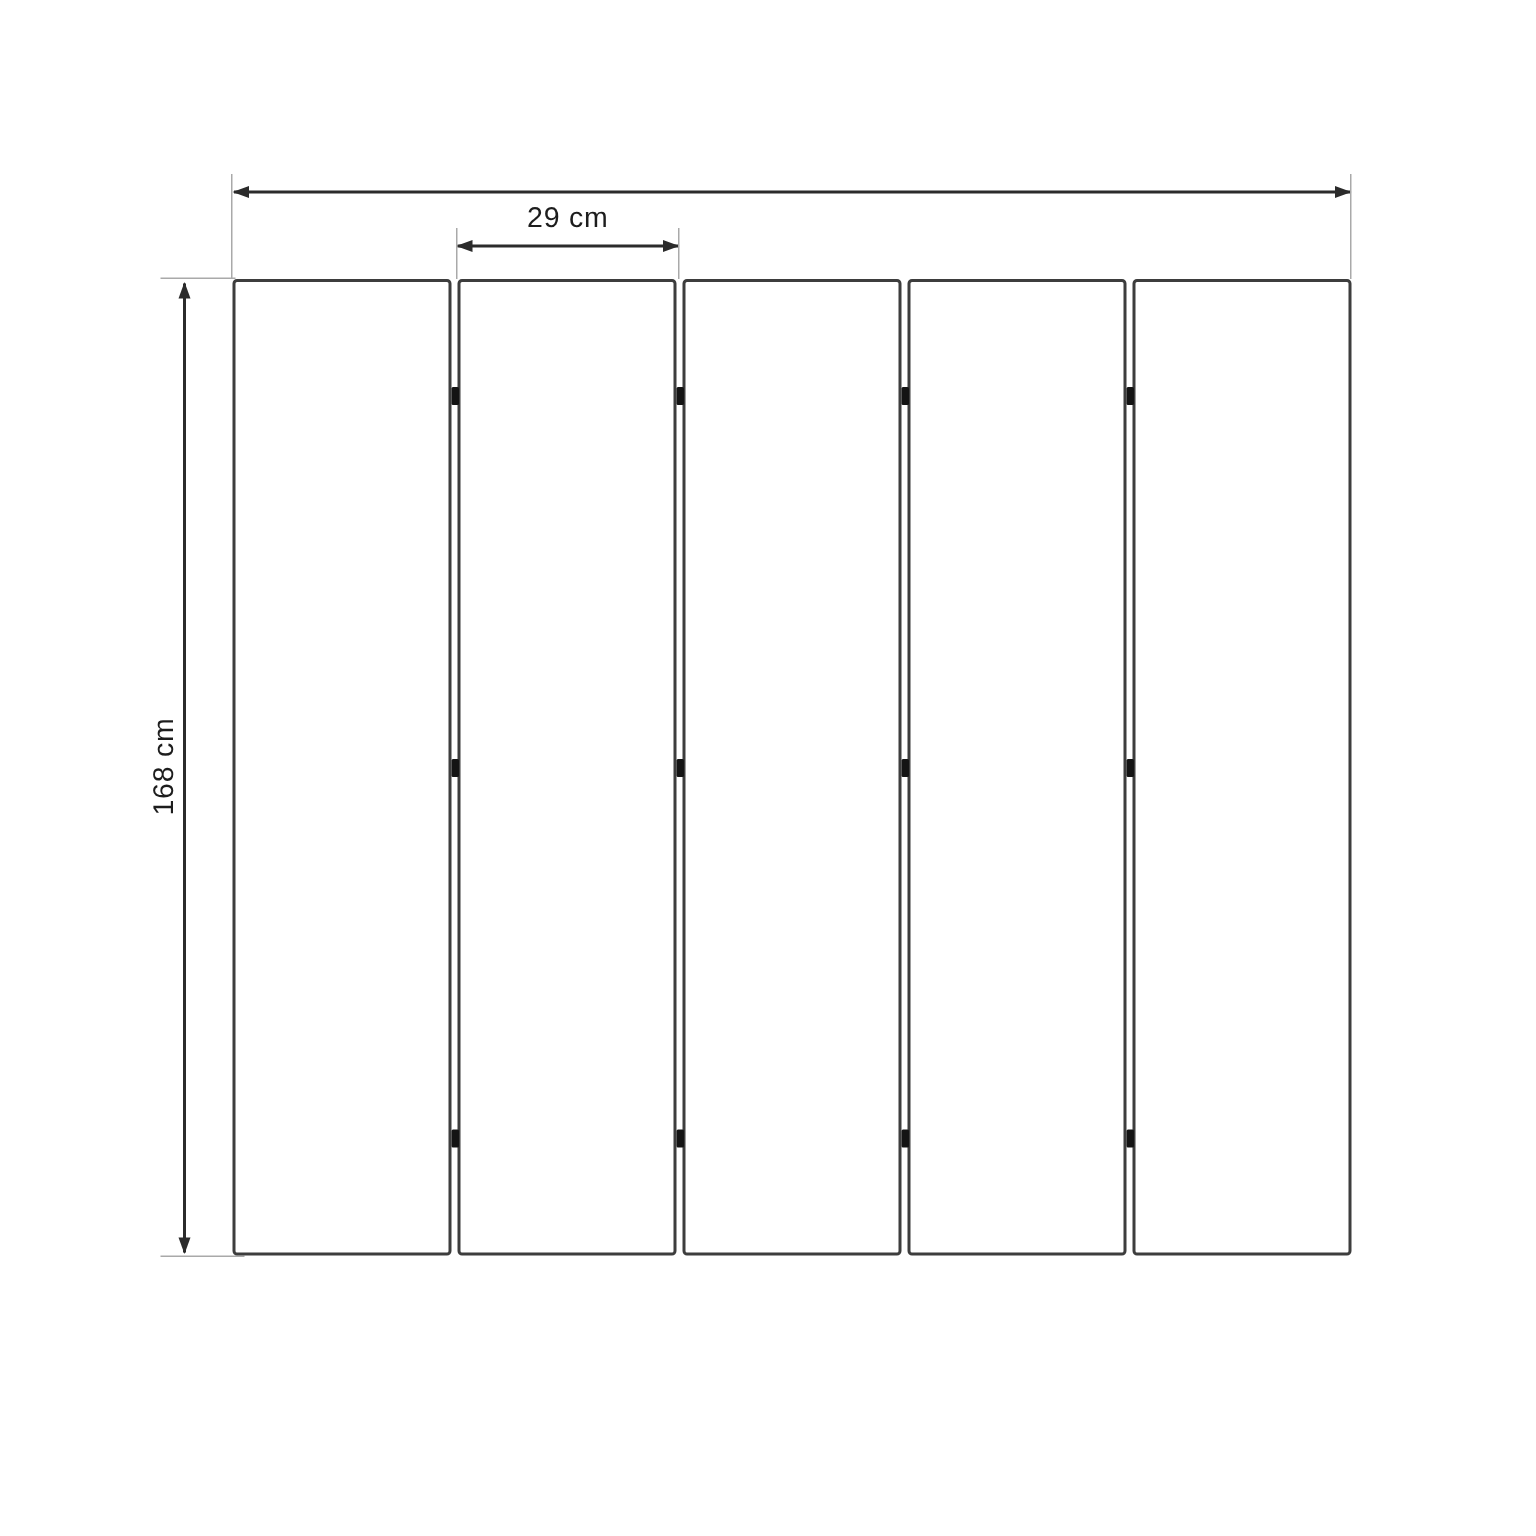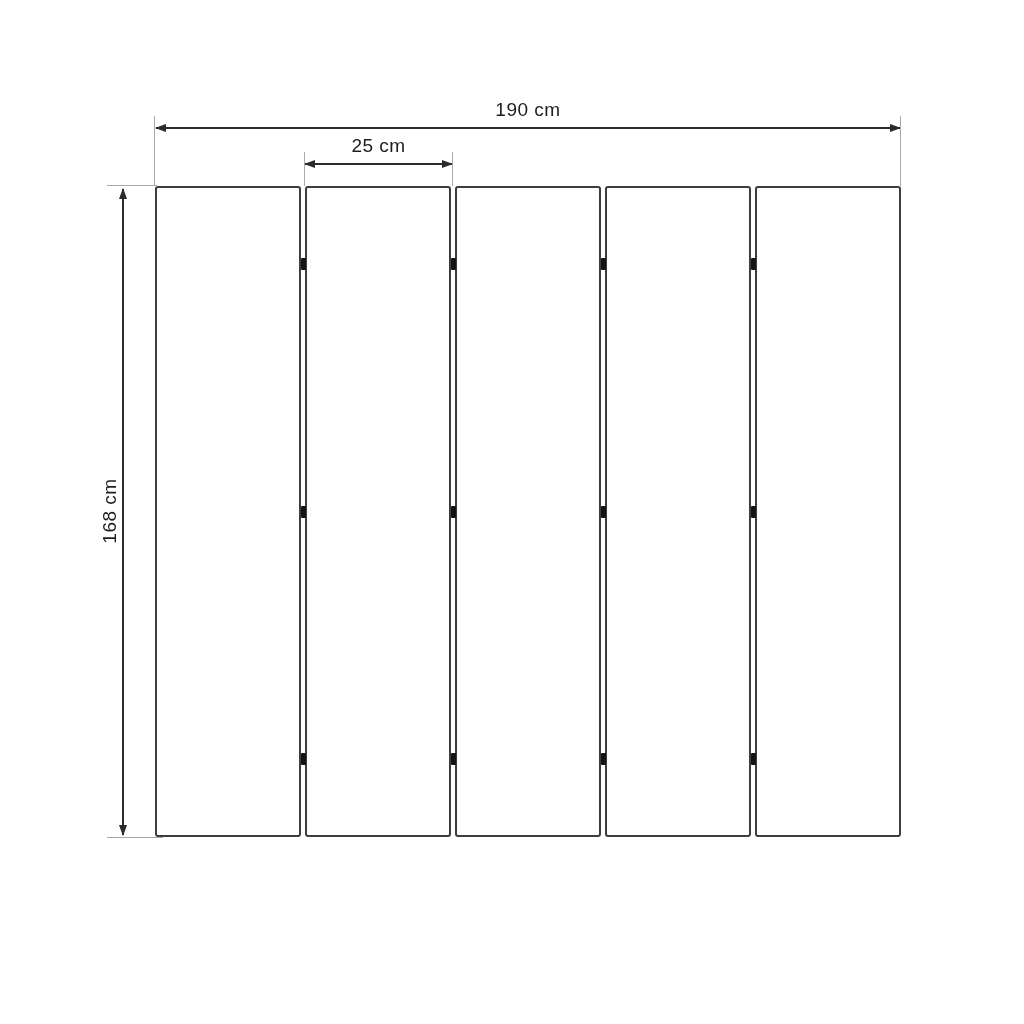--- a/index.html
+++ b/index.html
@@ -94,27 +94,26 @@
   }
   .dim-label.rot {
     transform: rotate(-90deg);
   }
 </style>
 </head>
 <body>
 
 <div class="stage">
 
-  <div class="dim-label" style="left:155px; top:99px; width:746px;">190 cm</div>
   <div class="dim-line h" style="left:156px; top:127px; width:744px;">
     <span class="arr left"></span>
     <span class="arr right"></span>
   </div>
 
-  <div class="dim-label" style="left:305px; top:135px; width:147px;">25 cm</div>
+  <div class="dim-label" style="left:305px; top:135px; width:147px;">29 cm</div>
   <div class="dim-line h" style="left:305px; top:163px; width:147px;">
     <span class="arr left"></span>
     <span class="arr right"></span>
   </div>
 
   <div class="dim-label rot" style="left:70px; top:500px; width:80px;">168 cm</div>
   <div class="dim-line v" style="left:122px; top:189px; height:646px;">
     <span class="arr up"></span>
     <span class="arr down"></span>
   </div>

